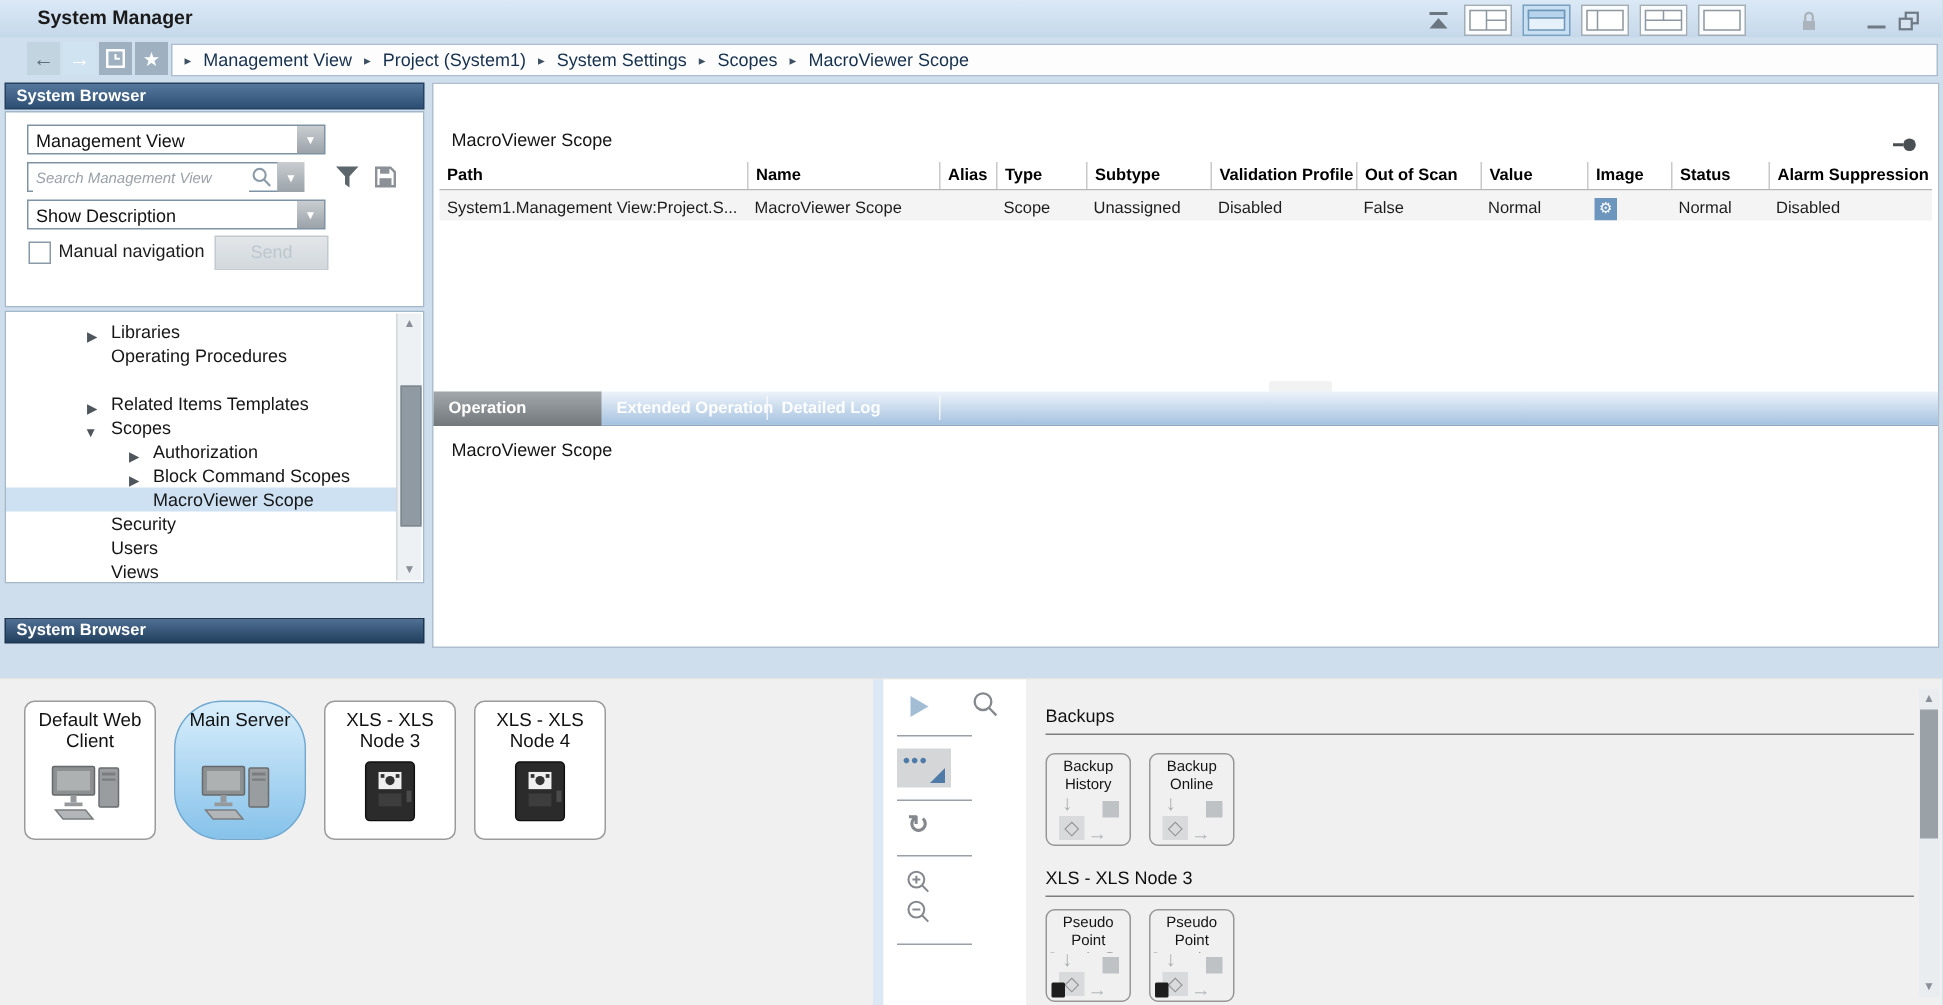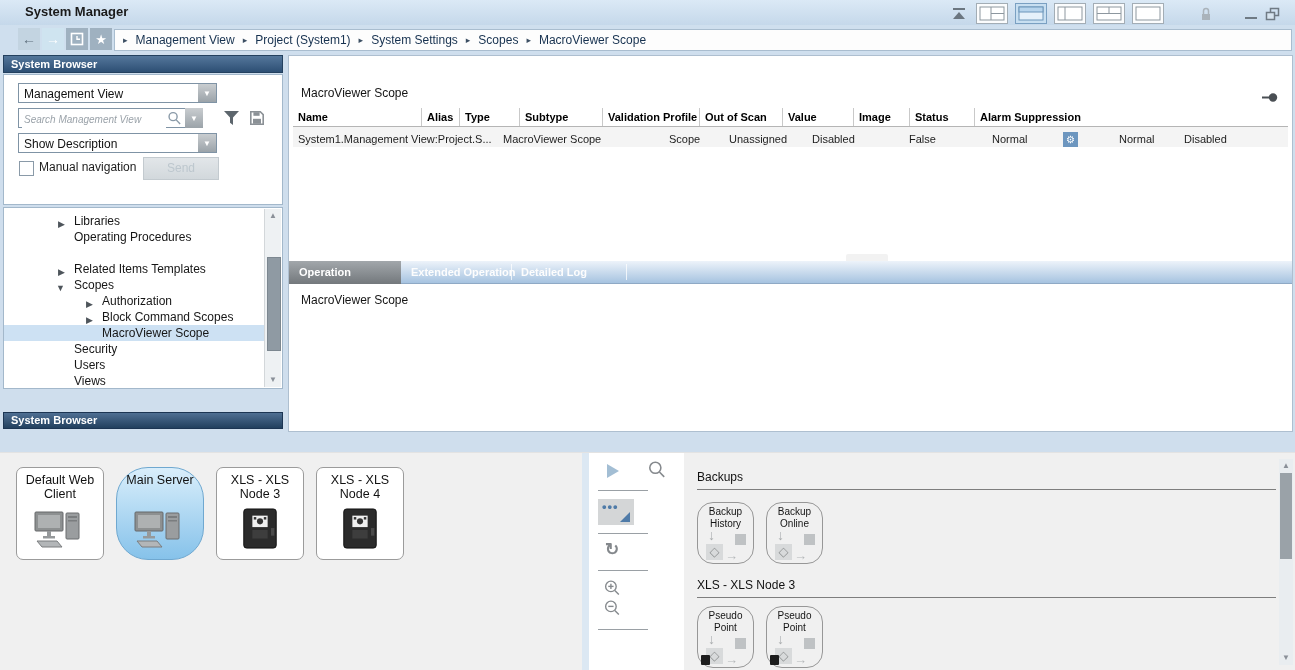--- a/index.html
+++ b/index.html
@@ -89,21 +89,21 @@
   #tb-macro{position:absolute;left:9px;top:46px;width:36px;height:26px;background:#d4d6d7;}
   #tb-macro .dots{position:absolute;left:4px;top:0px;color:#4f7ba8;font-size:13px;font-weight:bold;letter-spacing:1px;}
   #tb-macro .tri{position:absolute;right:4px;bottom:3px;width:0;height:0;border-bottom:10px solid #4f7ba8;border-left:10px solid transparent;}
   #tb-refresh{position:absolute;left:16px;top:86px;color:#84888c;font-size:17px;font-weight:bold;}
   #tb-zoomin{position:absolute;left:14px;top:126px;}
   #tb-zoomout{position:absolute;left:14px;top:146px;}
   
   #bp-content{position:absolute;left:684px;top:0;width:611px;height:218px;background:#f0f0f0;}
   .sect-title{position:absolute;left:13px;font-size:12px;color:#111;}
   .sect-hr{position:absolute;left:13px;width:579px;border-top:1px solid #7e7e7e;}
-  .bcard{position:absolute;width:57px;height:62px;border:1px solid #979797;border-radius:16px;box-sizing:border-box;text-align:center;}
+  .bcard{position:absolute;width:57px;height:62px;border:1px solid #979797;border-radius:6px;box-sizing:border-box;text-align:center;}
   .bcard-label{display:block;margin-top:3px;font-size:10px;line-height:1.18;color:#141414;overflow:hidden;max-height:25px;}
   .tr-icon{position:absolute;left:6px;bottom:3px;width:46px;height:28px;}
   .tr-arrow-down{position:absolute;left:4px;top:-5px;color:#aaadaf;font-size:14px;font-weight:bold;}
   .tr-square{position:absolute;right:4px;top:2px;width:11px;height:11px;background:#bfc2c4;}
   .tr-diamond{position:absolute;left:2px;bottom:0;width:17px;height:16px;background:#d8dadb;color:#8f9293;font-size:13px;line-height:16px;text-align:center;}
   .tr-arrow-right{position:absolute;left:21px;bottom:-3px;color:#b5b8ba;font-size:13px;font-weight:bold;}
   .tr-device{position:absolute;left:-3px;bottom:-1px;width:9px;height:10px;background:#1d1d1d;border-radius:1px;}
   #bp-scroll{position:absolute;right:2px;top:6px;width:14px;height:206px;background:#e9edf0;}
   #bp-thumb{position:absolute;left:1px;top:14px;width:12px;height:86px;background:#9aa2a8;}
 </style>
@@ -293,20 +293,21 @@
     <span id="obj-title1">MacroViewer Scope</span>
     <span id="pin-ic">
       <svg width="16" height="11" viewBox="0 0 16 11">
           <line x1="0" y1="5.5" x2="7" y2="5.5" stroke="#4a4f54" stroke-width="2"></line>
           <circle cx="11" cy="5.5" r="4.2" fill="#4a4f54"></circle>
         </svg>
     </span>
 
     <div id="grid">
       <div class="grid-row grid-head">
+        <span class="gc c0">Path</span>
         <span class="gc c1">Name</span>
         <span class="gc c2">Alias</span>
         <span class="gc c3">Type</span>
         <span class="gc c4">Subtype</span>
         <span class="gc c5">Validation Profile</span>
         <span class="gc c6">Out of Scan</span>
         <span class="gc c7">Value</span>
         <span class="gc c8">Image</span>
         <span class="gc c9">Status</span>
         <span class="gc c10">Alarm Suppression</span>

